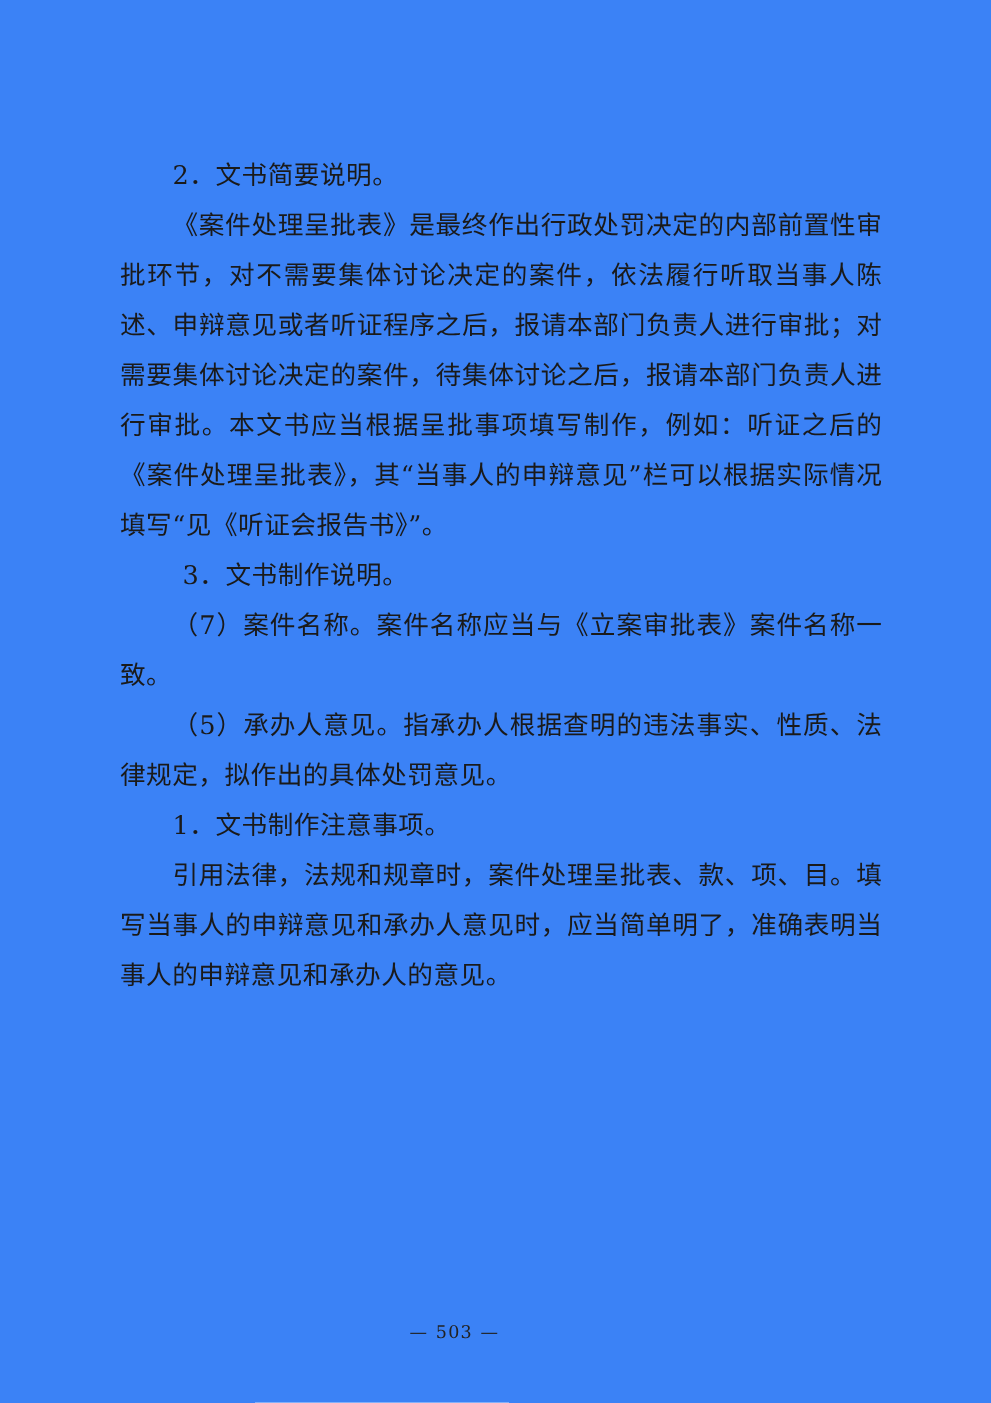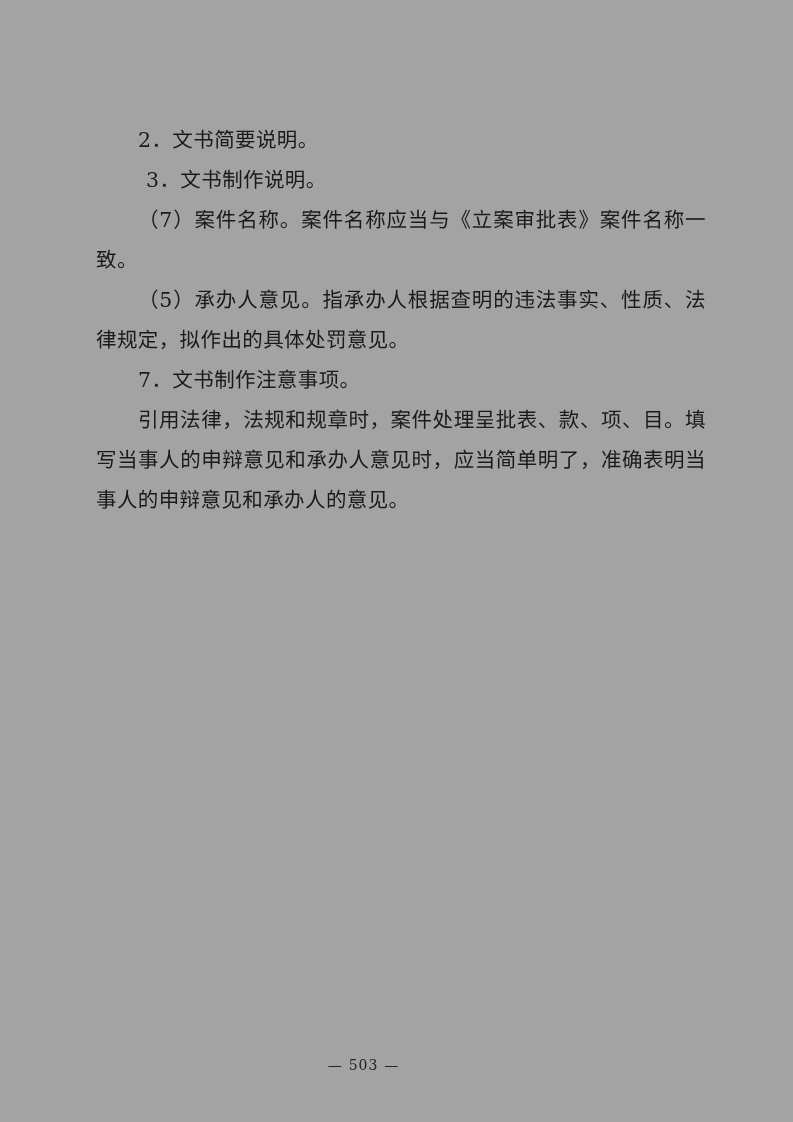--- a/index.html
+++ b/index.html
@@ -14,21 +14,21 @@
     color: #1a1a1a;
     position: relative;
     overflow: hidden;
   }
   .page {
     position: absolute;
     left: 0;
     top: 0;
     width: 793px;
     height: 1122px;
-    background: #a3a3a3;
+    background: #3b82f6;
   }
   .content {
     position: absolute;
     left: 96px;
     top: 120px;
     width: 610px;
   }
   .para {
     font-size: 20.5px;
     line-height: 40px;
@@ -59,24 +59,25 @@
     padding: 0 6px;
   }
 </style>
 </head>
 <body>
 
 <div class="page">
 
   <div class="content">
     <p class="para indent-1">2．文书简要说明。</p>
+    <p class="para indent-1">《案件处理呈批表》是最终作出行政处罚决定的内部前置性审批环节，对不需要集体讨论决定的案件，依法履行听取当事人陈述、申辩意见或者听证程序之后，报请本部门负责人进行审批；对需要集体讨论决定的案件，待集体讨论之后，报请本部门负责人进行审批。本文书应当根据呈批事项填写制作，例如：听证之后的《案件处理呈批表》，其“当事人的申辩意见”栏可以根据实际情况填写“见《听证会报告书》”。</p>
     <p class="para indent-2">3．文书制作说明。</p>
     <p class="para indent-1">（7）案件名称。案件名称应当与《立案审批表》案件名称一致。</p>
     <p class="para indent-1">（5）承办人意见。指承办人根据查明的违法事实、性质、法律规定，拟作出的具体处罚意见。</p>
-    <p class="para indent-1">7．文书制作注意事项。</p>
+    <p class="para indent-1">1．文书制作注意事项。</p>
     <p class="para indent-1">引用法律，法规和规章时，案件处理呈批表、款、项、目。填写当事人的申辩意见和承办人意见时，应当简单明了，准确表明当事人的申辩意见和承办人的意见。</p>
   </div>
 
   <div class="footer">
     <span class="footer-inner">
       <span>—</span><span class="footer-page">503</span><span>—</span>
     </span>
   </div>
 
 </div>

